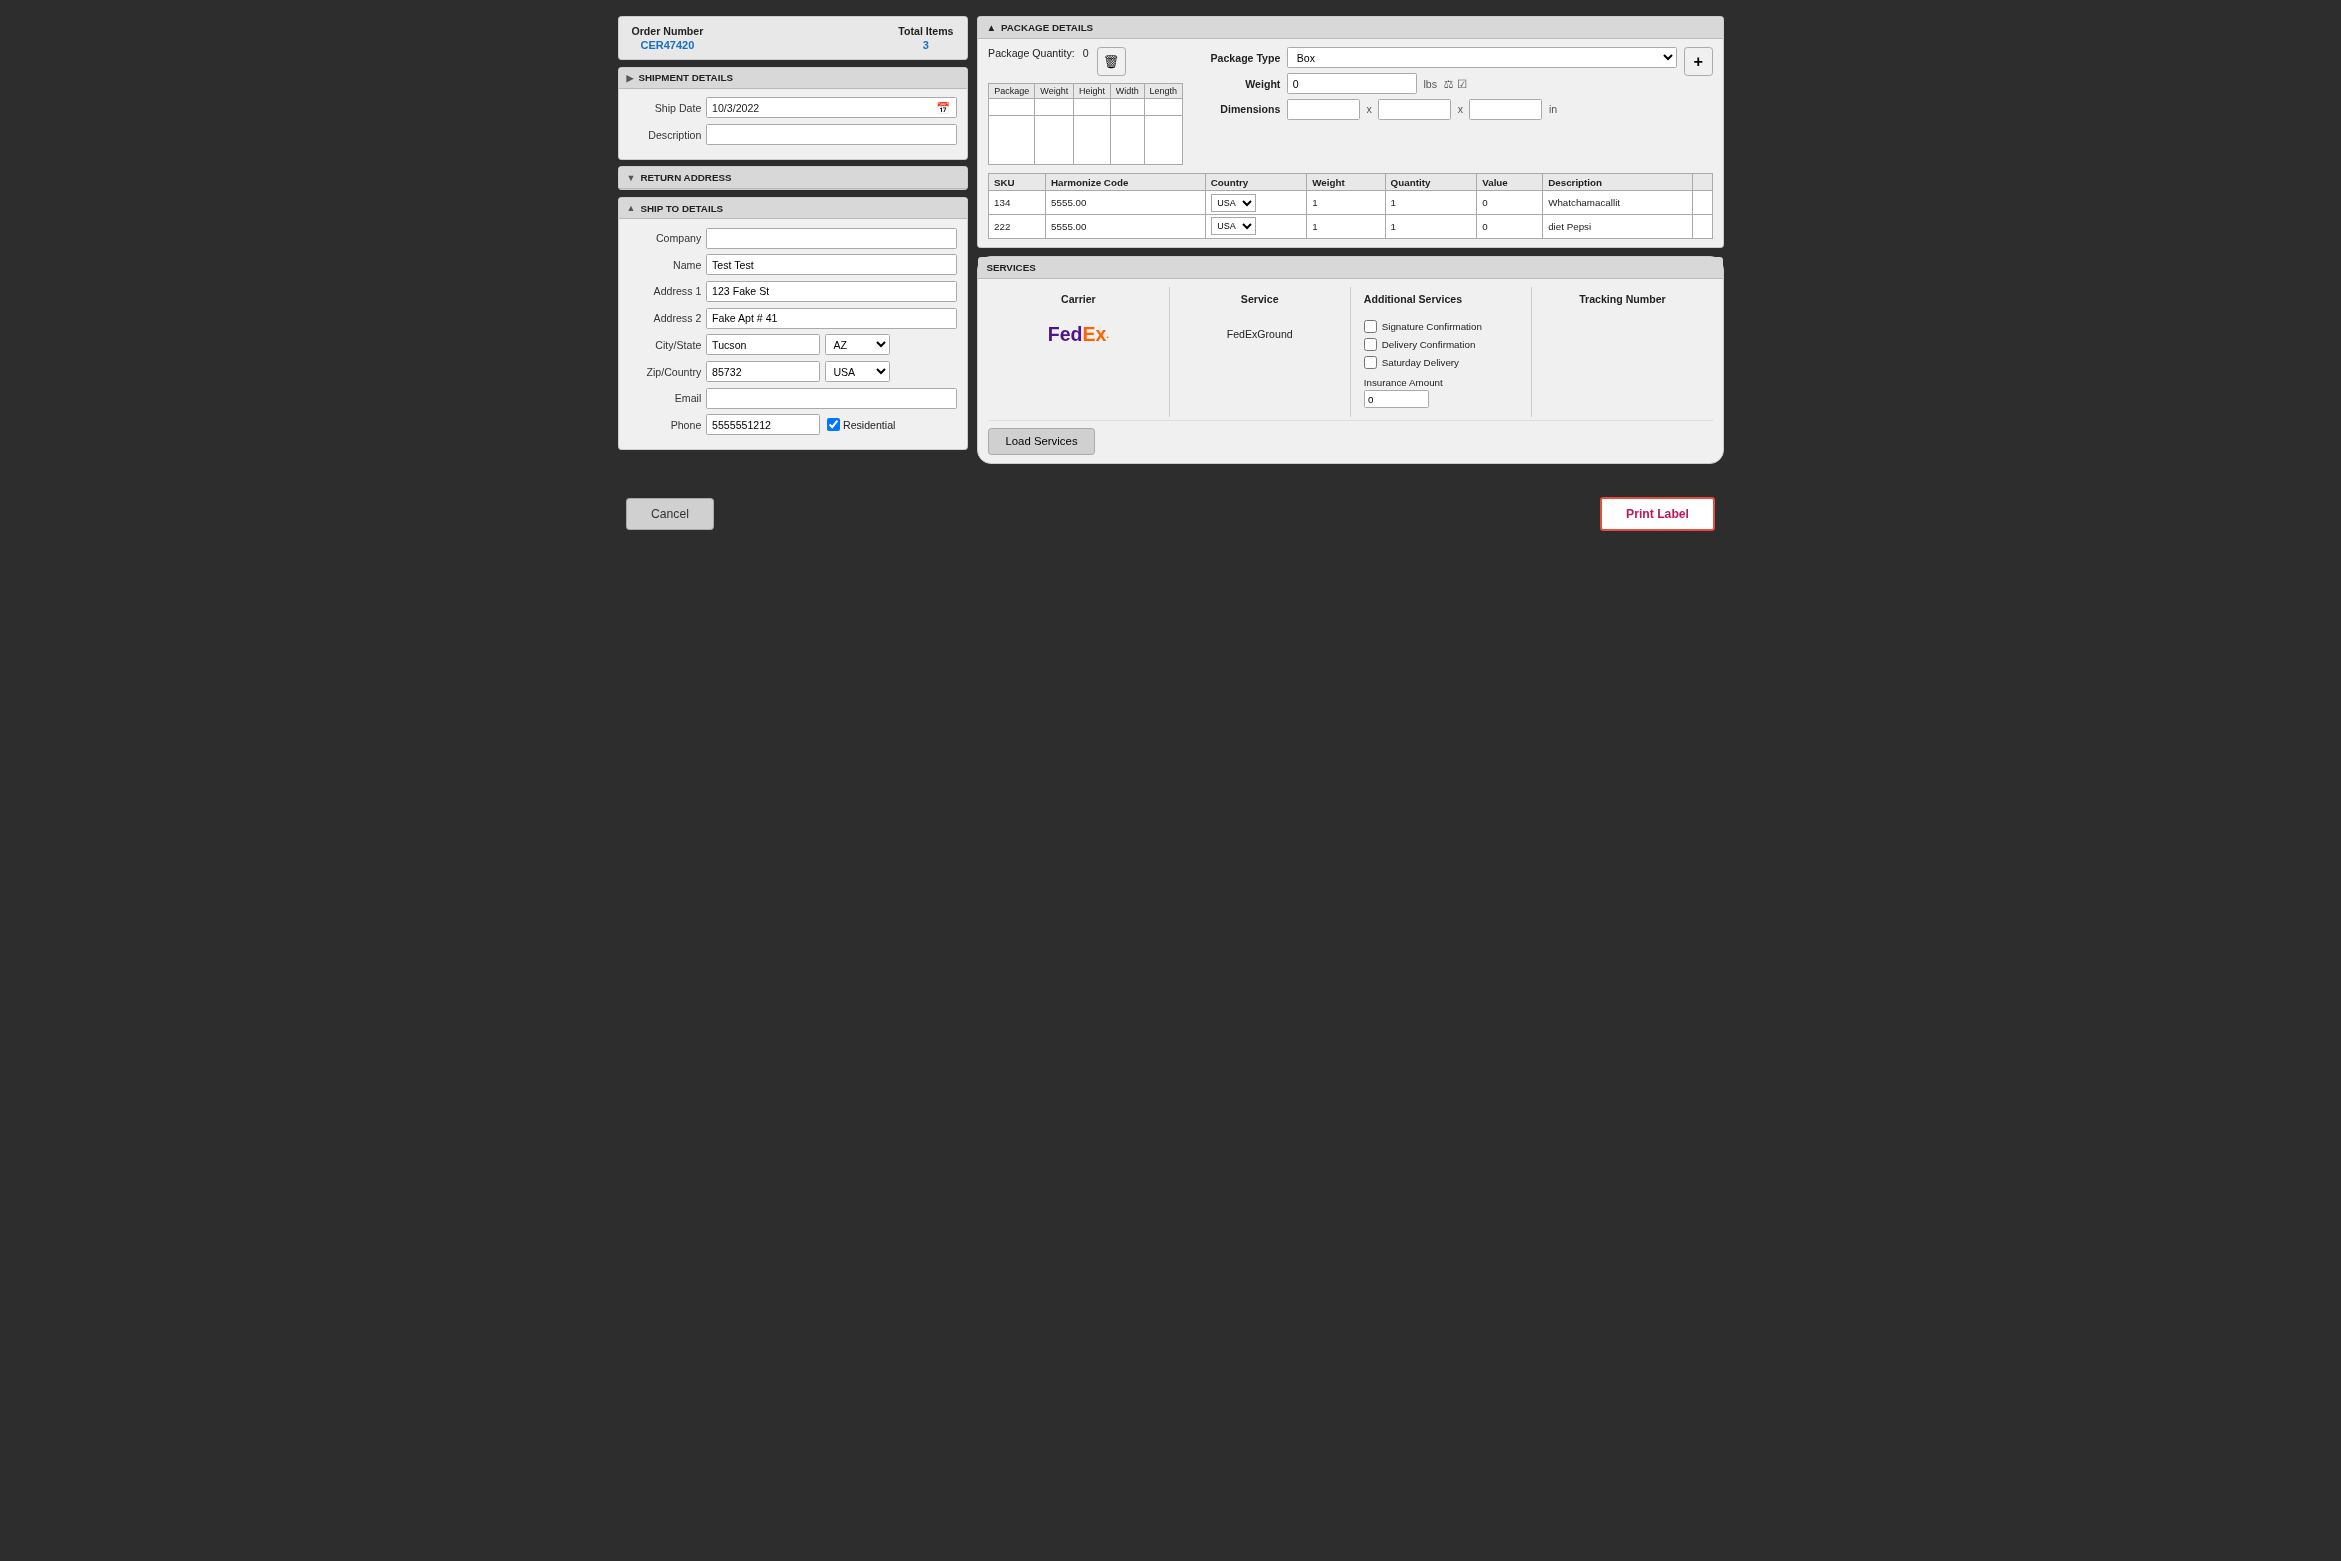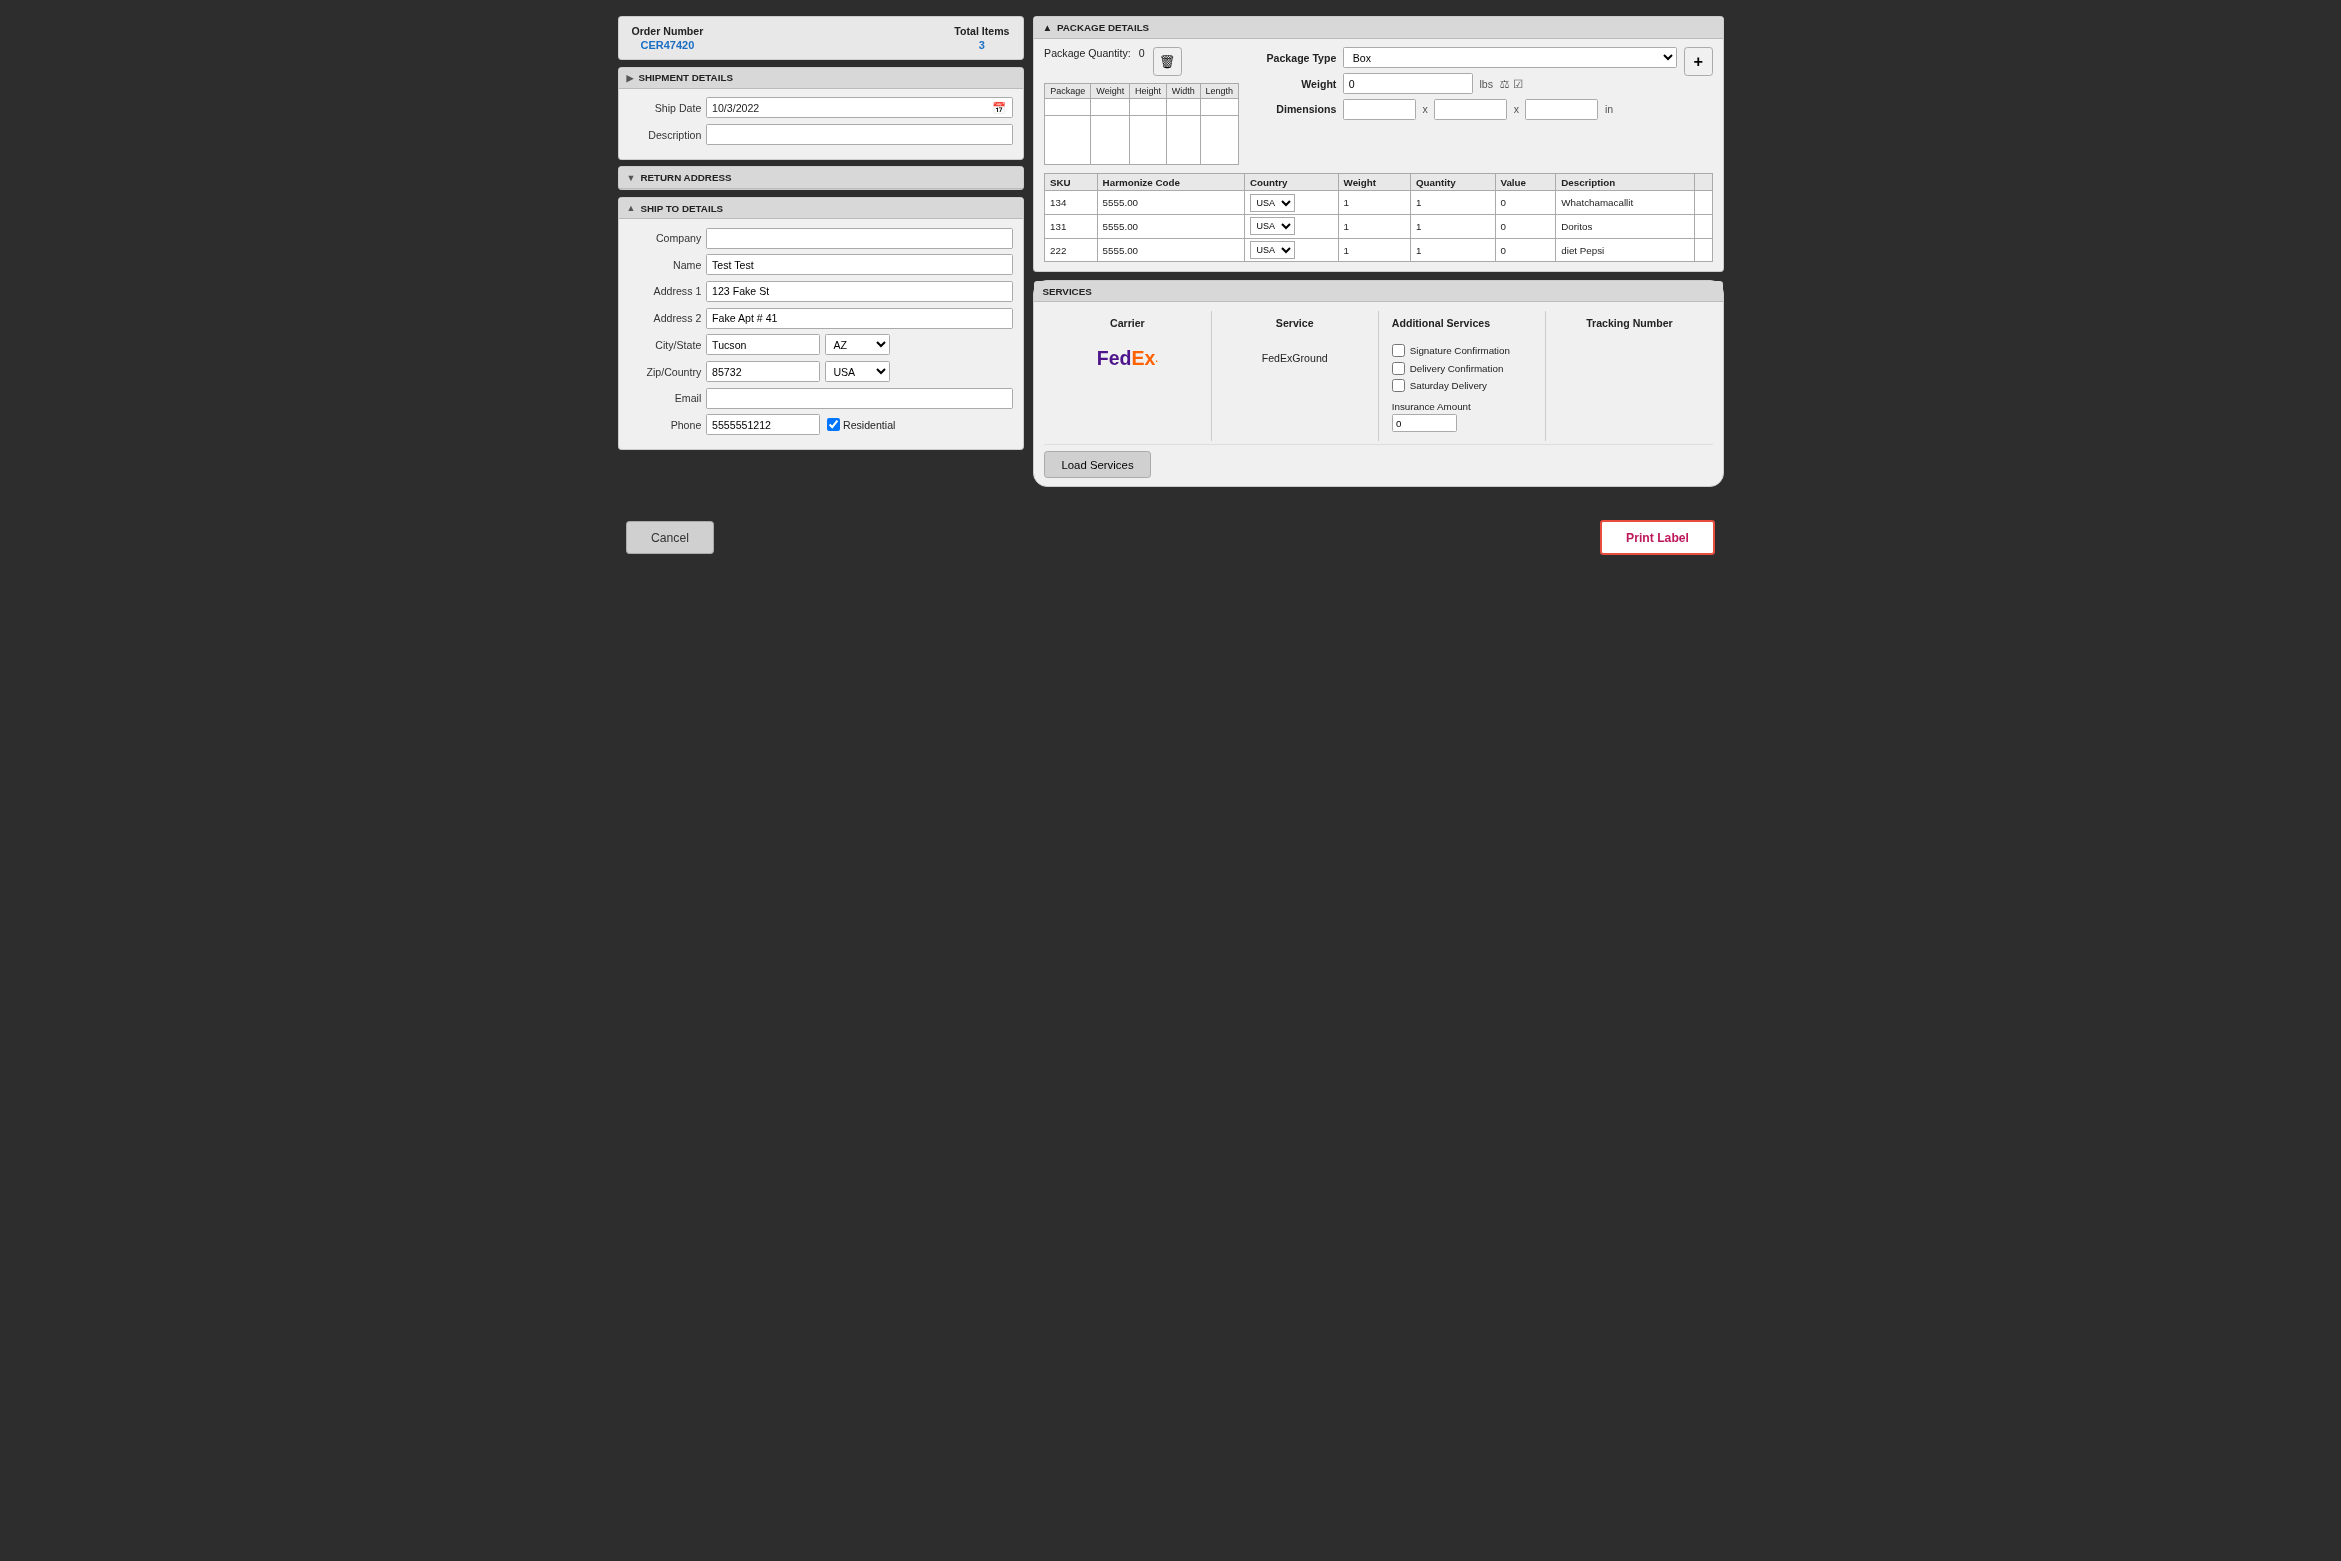--- a/index.html
+++ b/index.html
@@ -18,21 +18,21 @@
     .main-container {
       width: 100%;
       max-width: 1106px;
       display: flex;
       gap: 9.8px;
       align-items: flex-start;
     }
 
     
     .left-panel {
-      width: 406px;
+      width: 350px;
       flex-shrink: 0;
       display: flex;
       flex-direction: column;
       gap: 6.5px;
     }
 
     .order-header {
       background: #e8e8e8;
       border: 0.8px solid #ccc;
       border-radius: 3.3px;
@@ -745,36 +745,20 @@
           <option>MEX</option>
         </select>
       </td>
       <td>1</td>
       <td>1</td>
       <td>0</td>
       <td>Whatchamacallit</td>
       <td></td>
     </tr>
                 <tr>
-      <td>131</td>
-      <td>5555.00</td>
-      <td>
-        <select>
-          <option selected="">USA</option>
-          <option>CAN</option>
-          <option>MEX</option>
-        </select>
-      </td>
-      <td>1</td>
-      <td>1</td>
-      <td>0</td>
-      <td>Doritos</td>
-      <td></td>
-    </tr>
-                <tr>
       <td>222</td>
       <td>5555.00</td>
       <td>
         <select>
           <option selected="">USA</option>
           <option>CAN</option>
           <option>MEX</option>
         </select>
       </td>
       <td>1</td>

